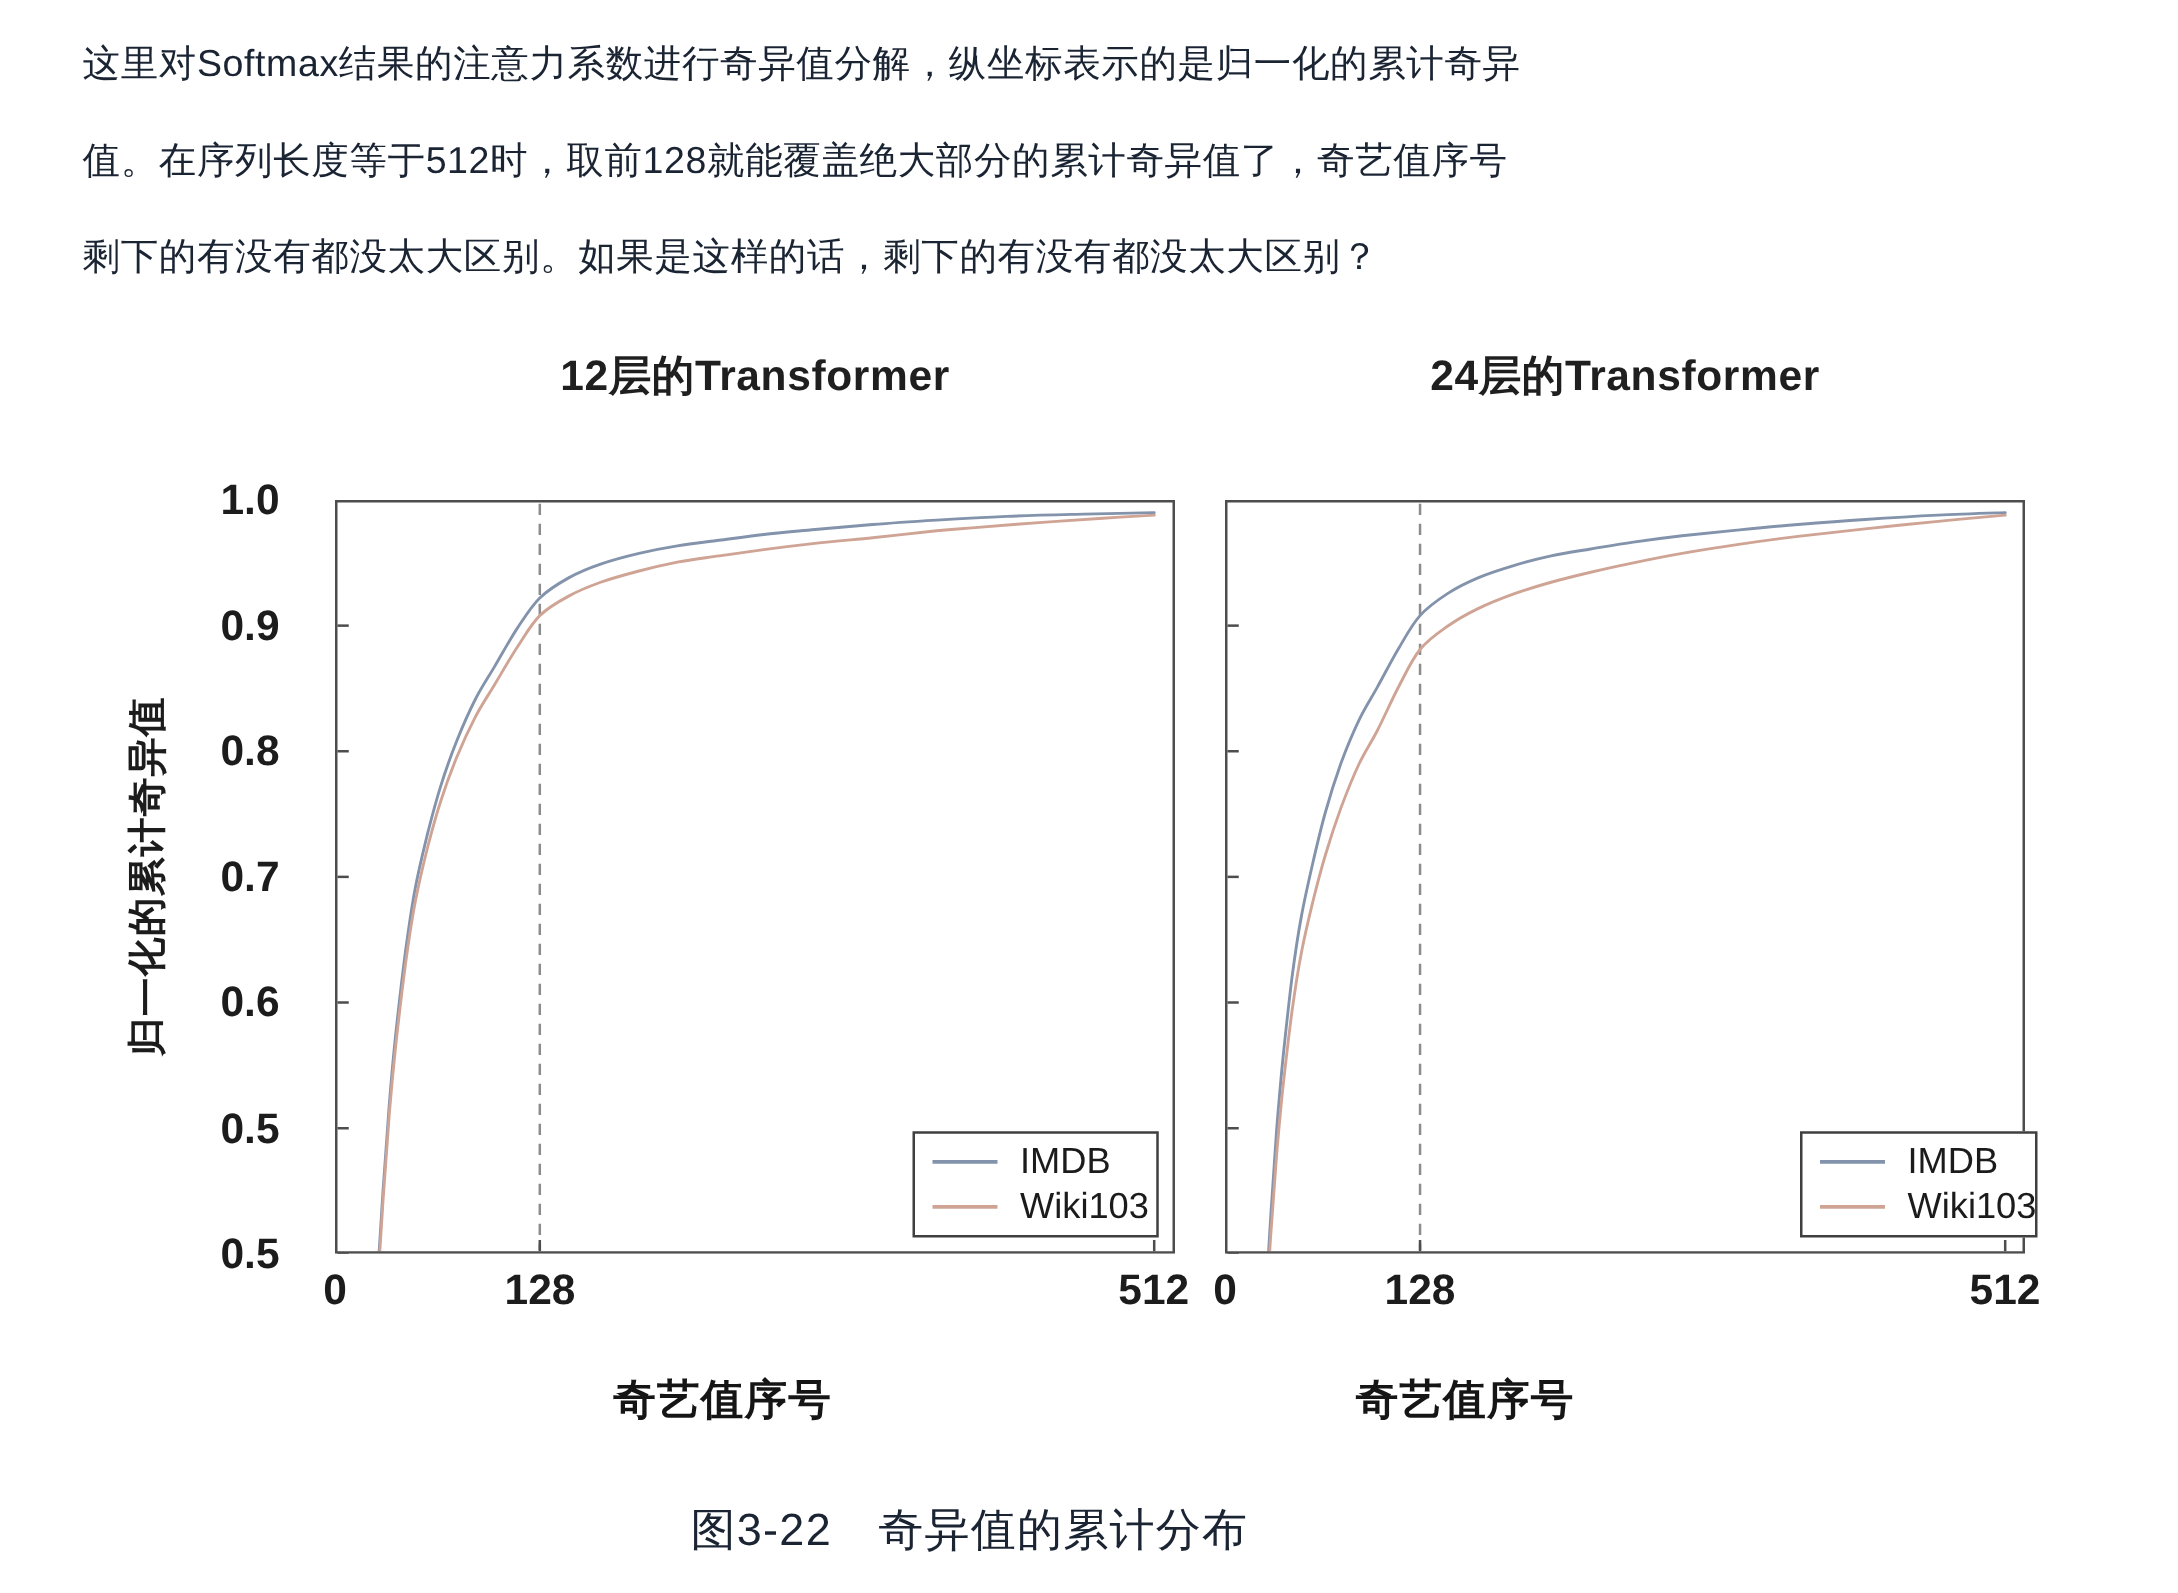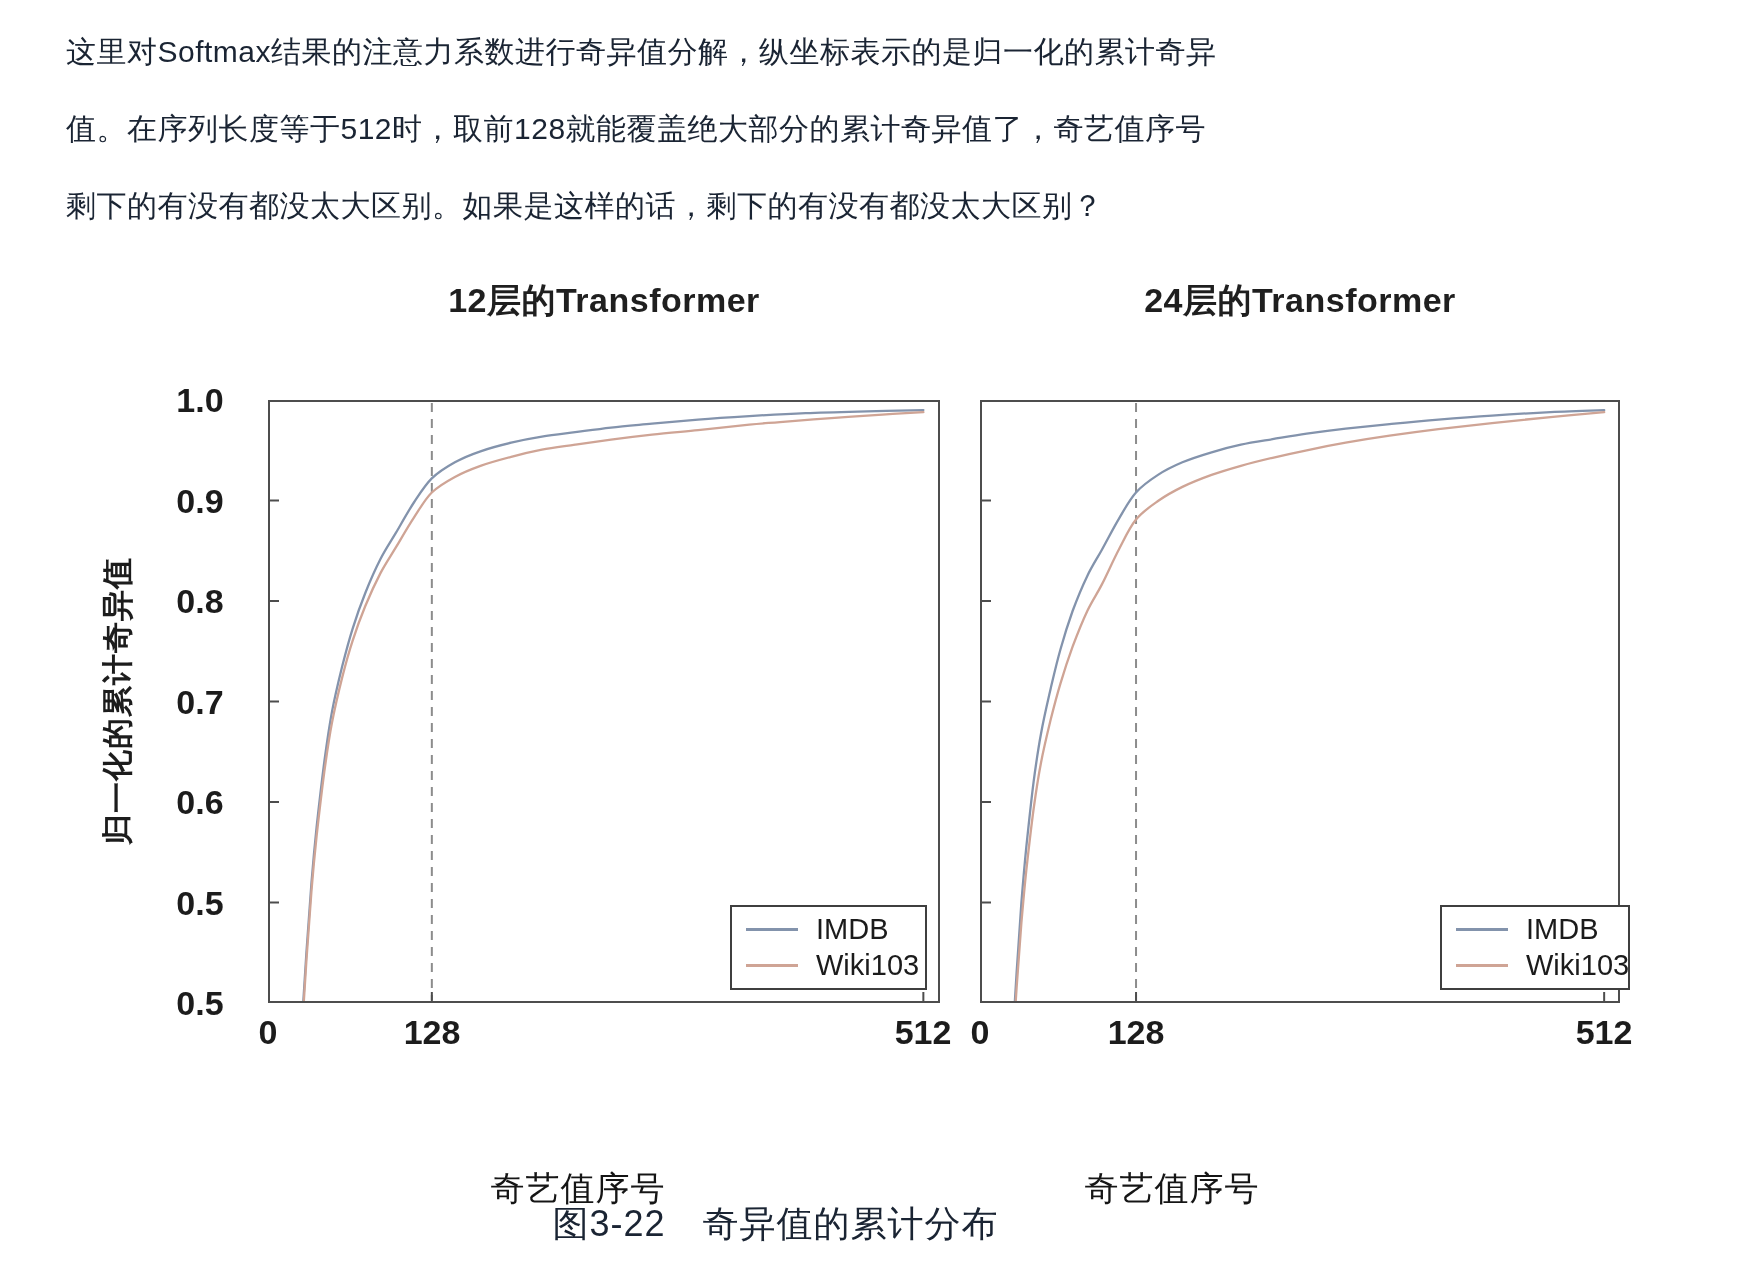--- a/index.html
+++ b/index.html
@@ -25,22 +25,22 @@
   .xtick{
     position:absolute;top:1008px;width:120px;height:48px;
     font-size:34px;font-weight:600;color:#1c1c1c;text-align:center;line-height:48px;
   }
   .ylabel{
     position:absolute;left:118px;top:701px;
     transform:translate(-50%,-50%) rotate(-90deg);
     white-space:nowrap;font-size:31px;font-weight:600;color:#1c1c1c;letter-spacing:1px;
   }
   .xlabel{
-    position:absolute;top:1164px;width:400px;height:48px;
-    font-size:34px;font-weight:400;color:#151515;text-align:center;line-height:48px;
+    position:absolute;top:1096px;width:400px;height:48px;
+    font-size:34px;font-weight:700;color:#151515;text-align:center;line-height:48px;
     letter-spacing:1px;
   }
   .chart-svg{position:absolute;display:block;}
   .legend{
     position:absolute;background:#ffffff;border:2px solid #3f3f3f;
     box-sizing:border-box;padding:5px 10px 5px 14px;
     display:flex;flex-direction:column;justify-content:space-around;
   }
   .legend-row{display:flex;align-items:center;height:35px;}
   .legend-line{display:inline-block;width:52px;height:3px;margin-right:18px;flex:0 0 auto;}

